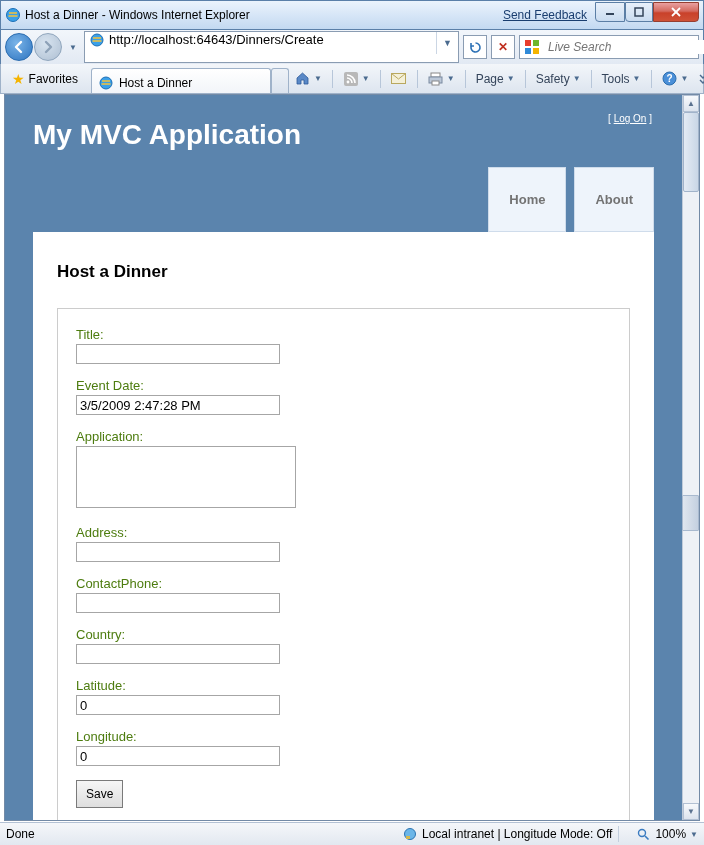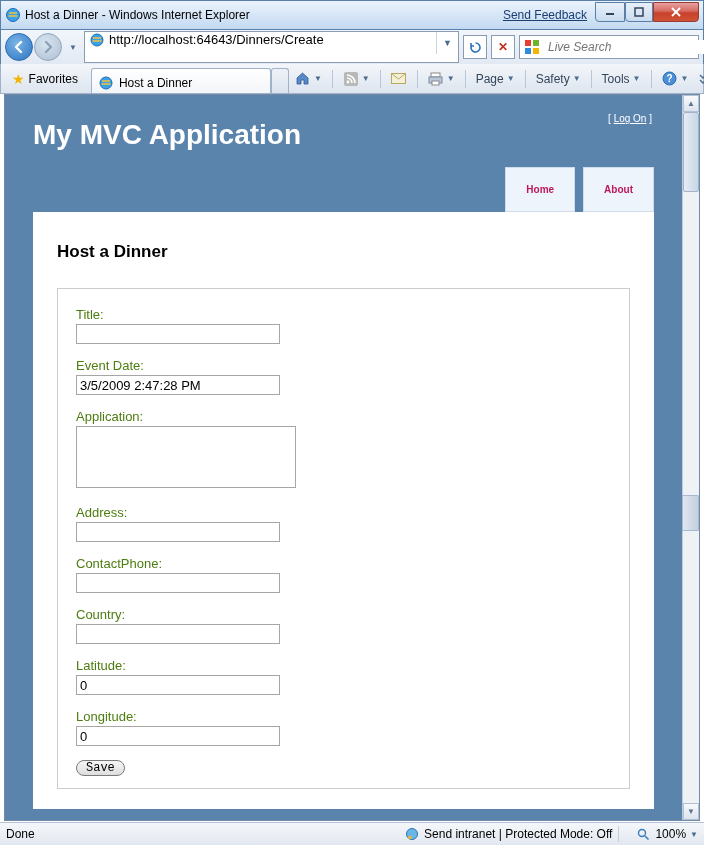--- a/index.html
+++ b/index.html
@@ -54,29 +54,29 @@
 .vscroll-btn.dn { position: absolute; bottom: 0; left: 0; right: 0; }
 .vscroll-grip { position: absolute; right: 0; width: 17px; height: 36px; top: 400px; background: linear-gradient(to right, #dfe6ef, #c4d0e0); border: 1px solid #a8b9cf; border-radius: 1px; cursor: pointer; }
 
 
 .page { padding: 0; }
 .header { padding: 18px 28px 10px 28px; position: relative; }
 .logon { position: absolute; top: 18px; right: 30px; color: #fff; font-size: 10px; }
 .logon a { color: #fff; text-decoration: underline; cursor: pointer; }
 .app-title { color: #fff; font-size: 28px; font-weight: bold; font-family: Arial, sans-serif; margin-top: 6px; }
 .menu { display: flex; justify-content: flex-end; gap: 8px; padding: 6px 28px 0 0; }
-.menu-item { background: #eef4fb; border: 1px solid #cfdceb; padding: 16px 20px; color: #be185d; font-weight: bold; font-size: 10px; cursor: pointer; font-family: Arial, sans-serif; }
+.menu-item { background: #eef4fb; border: 1px solid #cfdceb; padding: 24px 20px; color: #737373; font-weight: bold; font-size: 13px; cursor: pointer; font-family: Arial, sans-serif; }
 .main { background: #fff; margin: 0 28px; padding: 30px 24px 20px 24px; min-height: 590px; }
 .page-h2 { font-size: 17px; font-weight: bold; font-family: Arial, sans-serif; margin-bottom: 26px; }
 fieldset { border: 1px solid #ccc; padding: 18px 18px 12px 18px; }
 .fld { margin-bottom: 14px; }
 .fld label { display: block; color: #4d7c0f; font-size: 13px; margin-bottom: 2px; font-family: Verdana, sans-serif; }
 .fld input[type=text] { width: 204px; height: 20px; border: 1px solid #a6a6a6; font-size: 13px; padding: 1px 3px; font-family: Verdana, sans-serif; }
 .fld textarea { width: 220px; height: 62px; border: 1px solid #a6a6a6; font-size: 13px; padding: 2px 3px; font-family: Verdana, sans-serif; resize: none; }
-.save-btn { background: linear-gradient(to bottom, #f6f6f6, #dedede); border: 1px solid #7a7a7a; padding: 0 9px; font-size: 12px; cursor: pointer; font-family: Liberation Mono, monospace; border-radius: 10px; }
+.save-btn { background: linear-gradient(to bottom, #f6f6f6, #dedede); border: 1px solid #7a7a7a; padding: 6px 9px; font-size: 12px; cursor: pointer; font-family: Liberation Sans, sans-serif; border-radius: 0; }
 
 
 .statusbar { position: absolute; bottom: 0; left: 0; right: 0; height: 23px; background: linear-gradient(to bottom, #f5f7fa, #e2e8f0); border-top: 1px solid #b3c1d4; display: flex; align-items: center; font-size: 12px; padding: 11px 6px; }
 .status-sep { width: 1px; height: 16px; background: #c3cfde; margin: 0 6px; }
 .status-section { display: flex; align-items: center; gap: 4px; }
 .status-mid { margin-left: auto; }
 .zoom-section { margin-left: 10px; display: flex; align-items: center; gap: 4px; }
 .st-icon { width: 16px; height: 16px; display: flex; align-items: center; justify-content: center; font-size: 11px; }
 
 svg { display: block; }
@@ -310,21 +310,21 @@
 
 <div class="statusbar">
   <span>Done</span>
   <div class="status-section status-mid">
     <span class="st-icon">
         <svg width="14" height="14" viewBox="0 0 14 14">
           <circle cx="7" cy="7" r="5.5" fill="#6bb6e8" stroke="#2c74b2"></circle>
           <rect x="3" y="9" width="4" height="3" fill="#d4b94e"></rect>
         </svg>
       </span>
-    <span>Send intranet | Protected Mode: Off</span>
+    <span>Local intranet | Longitude Mode: Off</span>
   </div>
   <div class="status-sep"></div>
   <div class="zoom-section">
     <span class="st-icon">
         <svg width="13" height="13" viewBox="0 0 13 13">
           <circle cx="5" cy="5" r="3.5" fill="none" stroke="#3a7bc0" stroke-width="1.4"></circle>
           <line x1="8" y1="8" x2="11.5" y2="11.5" stroke="#3a7bc0" stroke-width="1.6"></line>
         </svg>
       </span>
     <span>100%</span>

